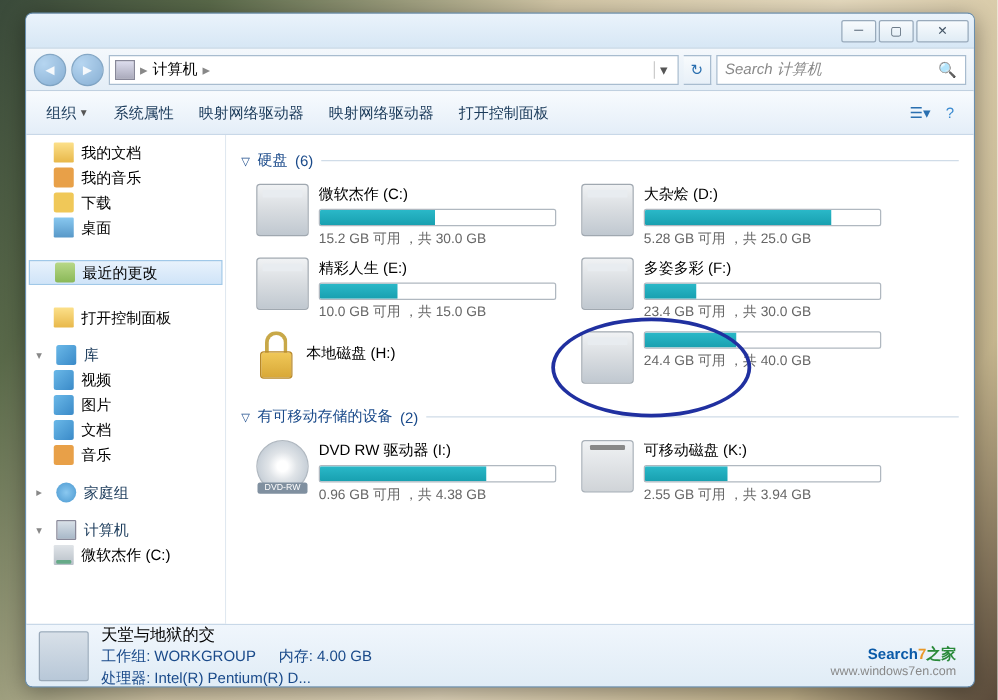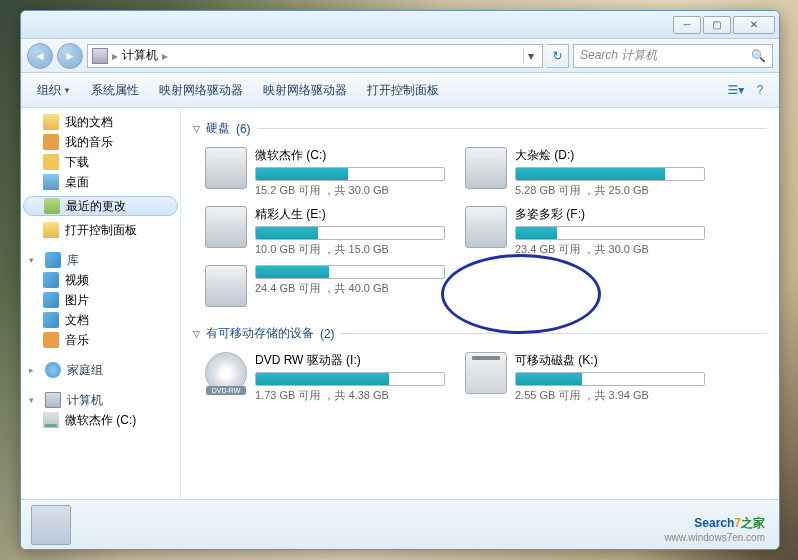--- a/index.html
+++ b/index.html
@@ -19,21 +19,21 @@
 .search .ic{margin-left:auto;font-style:normal;color:#2a6fb0}
 .toolbar{height:30px;background:linear-gradient(#f8fbfe,#e4eef8);border-bottom:1px solid #c8d8e8;display:flex;align-items:center;padding:17px 8px;gap:4px}
 .tbitem{padding:4px 8px;color:#1a3a5a;display:flex;align-items:center;gap:2px}
 .tbitem .ar{font-size:8px;color:#555}
 .tbright{margin-left:auto;display:flex;gap:2px}
 .tbic{width:22px;height:22px;border:1px solid transparent;display:flex;align-items:center;justify-content:center;color:#2a6fb0}
 .body{flex:1;display:flex;overflow:hidden}
 .sidebar{width:160px;background:#fff;border-right:1px solid #e0e8f0;overflow-y:auto;padding:4px 0}
 .sbitem{display:flex;align-items:center;padding:2px 6px 2px 22px;gap:6px;height:20px;white-space:nowrap;overflow:hidden}
 .sbitem.hd{padding-left:8px;font-weight:400;color:#1a3a5a}
-.sbitem.sel{background:linear-gradient(#e8f2fc,#d0e4f8);border:1px solid #a0c8e8;border-radius:10px;margin:4px 2px;padding-left:20px}
+.sbitem.sel{background:linear-gradient(#e8f2fc,#d0e4f8);border:1px solid #a0c8e8;border-radius:0;margin:16px 2px;padding-left:20px}
 .sbitem .tw{width:10px;color:#888;font-size:9px}
 .sbitem .ic{width:16px;height:16px;flex-shrink:0}
 .ic-folder{background:linear-gradient(#fce08a,#e8b84a);border-radius:1px}
 .ic-lib{background:linear-gradient(135deg,#6ab8e8,#3a8ac8);border-radius:2px}
 .ic-comp{background:linear-gradient(#d8e0e8,#a8b8c8);border:1px solid #889;border-radius:1px}
 .ic-recent{background:linear-gradient(#b8d888,#8ab858);border-radius:2px}
 .ic-hd{background:linear-gradient(#e0e4e8,#b8c0c8);border-radius:1px;position:relative}
 .ic-hd::after{content:"";position:absolute;bottom:1px;left:2px;right:2px;height:3px;background:#6a8;border-radius:1px}
 .ic-net{background:radial-gradient(circle,#8ac8f0,#4a98d0);border-radius:8px}
 .ic-music{background:#e8a048;border-radius:2px}
@@ -223,20 +223,29 @@
             <div class="dic dic-hd"></div>
             <div class="dinfo">
               <div class="dname">多姿多彩 (F:)</div>
               <div class="dbar">
                 <div class="fill" style="width:22%"></div>
               </div>
               <div class="dstat">23.4 GB 可用 ，共 30.0 GB</div>
             </div>
           </div>
           <div class="drive">
+            <div class="locked">
+              <div class="lockic">
+                <div class="sh"></div>
+                <div class="body"></div>
+              </div>
+              <div class="dname">本地磁盘 (H:)</div>
+            </div>
+          </div>
+          <div class="drive">
             <div class="dic dic-hd"></div>
             <div class="dinfo">
               <div class="dbar">
                 <div class="fill" style="width:39%"></div>
               </div>
               <div class="dstat">24.4 GB 可用 ，共 40.0 GB</div>
             </div>
           </div>
         </div>
 
@@ -247,39 +256,50 @@
         <span class="line"></span>
       </div>
       <div class="drives" id="rem-list">
           <div class="drive">
             <div class="dic dic-dvd"></div>
             <div class="dinfo">
               <div class="dname">DVD RW 驱动器 (I:)</div>
               <div class="dbar">
                 <div class="fill" style="width:71%"></div>
               </div>
-              <div class="dstat">1.73 GB 可用 ，共 4.38 GB</div>
+              <div class="dstat">0.96 GB 可用 ，共 4.38 GB</div>
             </div>
           </div>
           <div class="drive">
             <div class="dic dic-rm"></div>
             <div class="dinfo">
               <div class="dname">可移动磁盘 (K:)</div>
               <div class="dbar">
                 <div class="fill" style="width:35%"></div>
               </div>
               <div class="dstat">2.55 GB 可用 ，共 3.94 GB</div>
             </div>
           </div>
         </div>
 
       <div class="circle" style="left:260px;top:146px"></div>
     </div>
   </div>
 
   <div class="statusbar">
     <div class="sbic"></div>
+    <div class="sbinfo">
+      <div class="t">天堂与地狱的交</div>
+      <div class="r">
+        <span>工作组:</span> <span>WORKGROUP</span>
+        &nbsp;&nbsp;&nbsp;&nbsp;
+        <span>内存:</span> <span>4.00 GB</span>
+      </div>
+      <div class="r">
+        <span>处理器:</span> <span>Intel(R) Pentium(R) D...</span>
+      </div>
+    </div>
     <div class="wm">
       <div class="l1"><span class="w">Search</span><span class="n">7</span><span style="color:#2a8a3a">之家</span></div>
       <div class="l2">www.windows7en.com</div>
     </div>
   </div>
 </div>
 
 </body></html>

